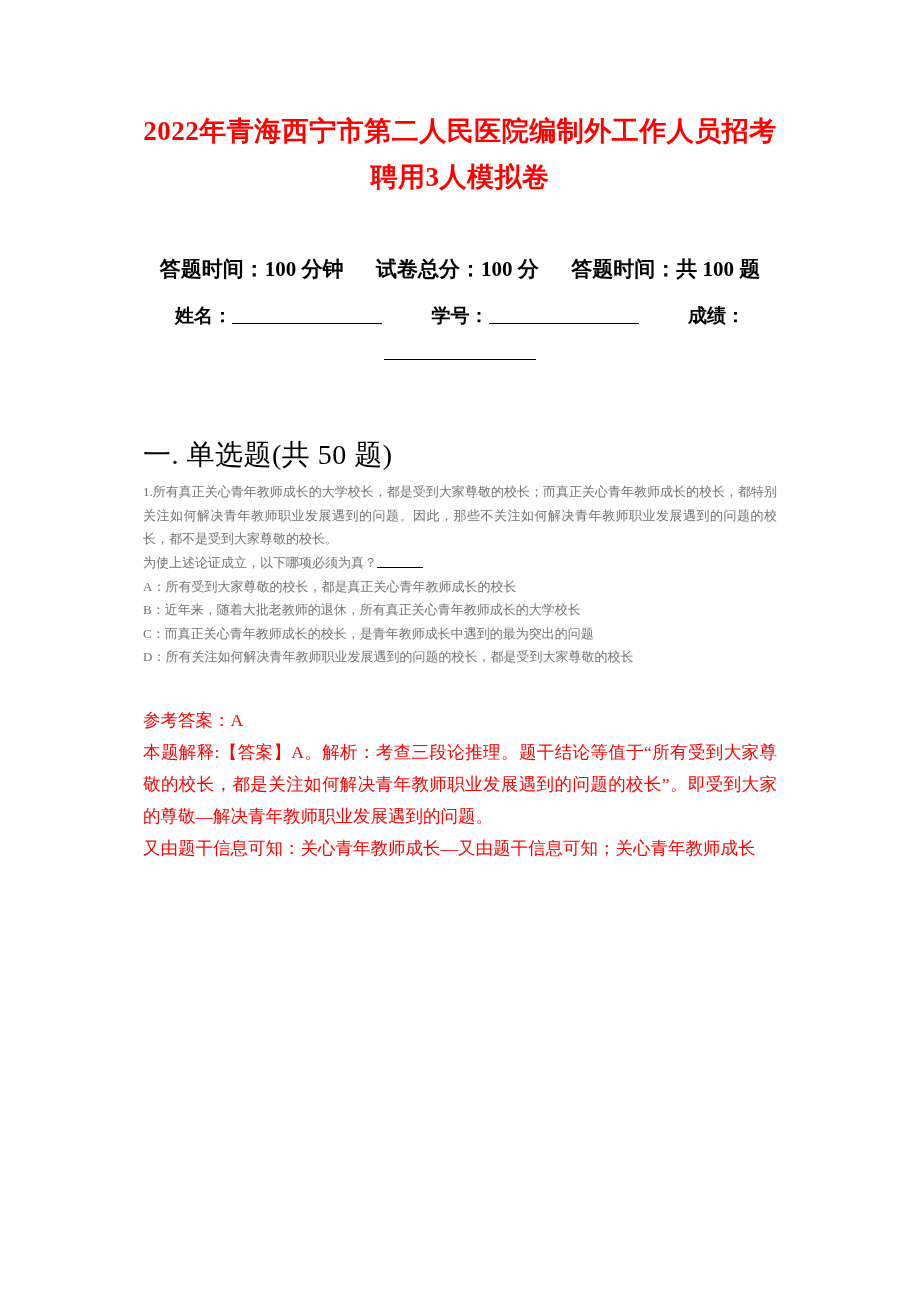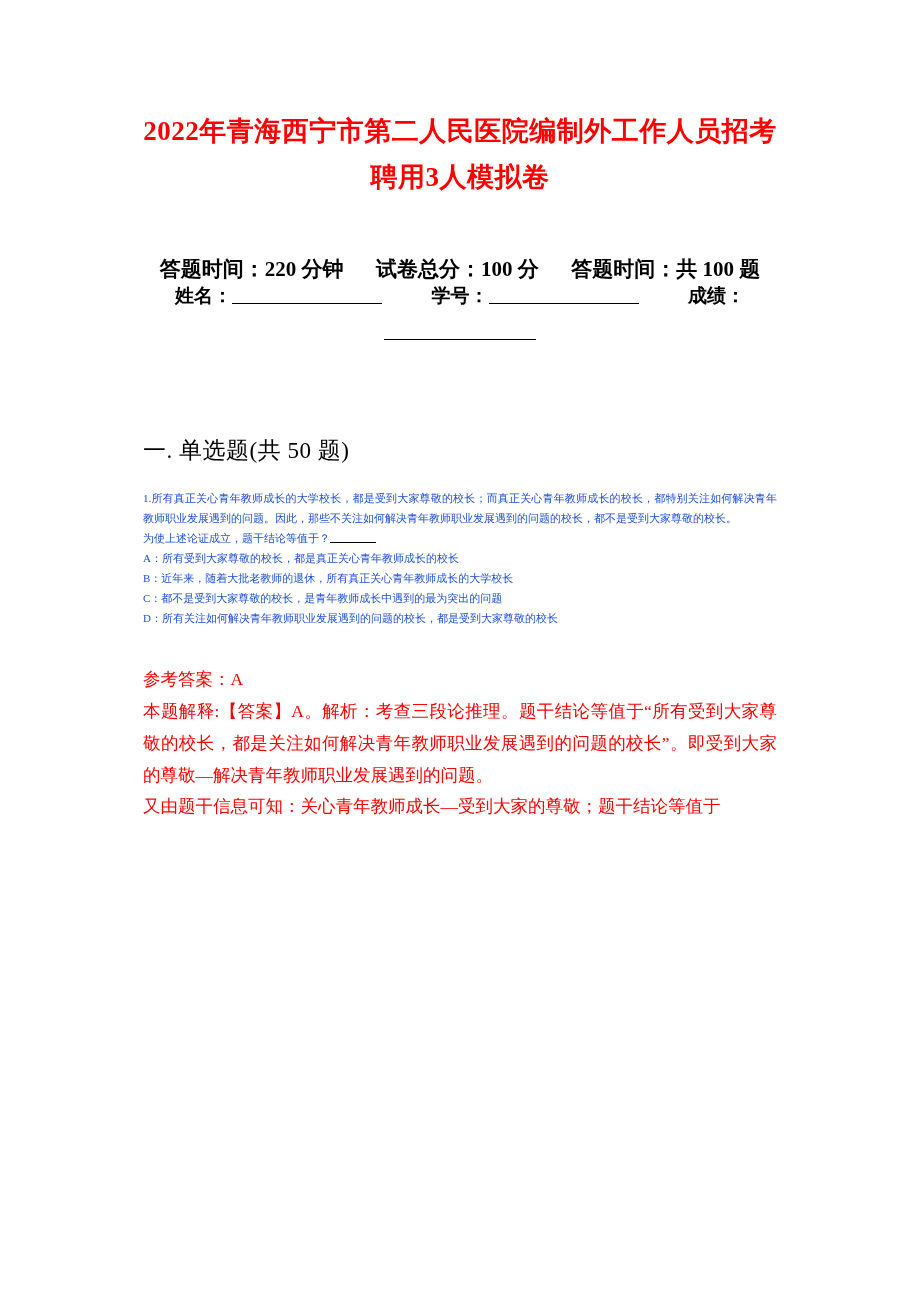--- a/index.html
+++ b/index.html
@@ -41,20 +41,21 @@
     white-space: nowrap;
   }
   .meta-line .seg {
     display: inline-block;
   }
   .meta-gap {
     display: inline-block;
     width: 22px;
   }
   .meta-line2 {
+    margin-top: 20px;
     text-align: center;
     font-size: 19px;
     font-weight: bold;
     color: #000;
   }
   .meta-line2 .blank {
     display: inline-block;
     width: 150px;
     border-bottom: 1.5px solid #000;
     height: 16px;
@@ -68,30 +69,30 @@
     margin-top: 16px;
     text-align: center;
   }
   .meta-line3 .blank {
     display: inline-block;
     width: 152px;
     border-bottom: 1.5px solid #000;
     height: 14px;
   }
   .section-head {
-    margin-top: 91px;
-    font-size: 23px;
+    margin-top: 72px;
+    font-size: 28px;
     color: #000;
     letter-spacing: 0.5px;
   }
   .q-body {
-    margin-top: 22px;
-    font-size: 11px;
+    margin-top: 6px;
+    font-size: 13px;
     line-height: 1.82;
-    color: #1d4ed8;
+    color: #737373;
     text-align: justify;
   }
   .q-body p {
     margin: 0;
   }
   .q-stem {
     text-indent: 0;
   }
   .blank-inline {
     display: inline-block;
@@ -115,21 +116,21 @@
   }
 </style>
 </head>
 <body>
 
 <div class="page">
 
   <div class="doc-title">2022年青海西宁市第二人民医院编制外工作人员招考聘用3人模拟卷</div>
 
   <div class="meta-line">
-    <span class="seg">答题时间：220 分钟</span>
+    <span class="seg">答题时间：100 分钟</span>
     <span class="meta-gap"></span>
     <span class="seg">试卷总分：100 分</span>
     <span class="meta-gap"></span>
     <span class="seg">答题时间：共 100 题</span>
   </div>
 
   <div class="meta-line2">
     <span>姓名：</span><span class="blank"></span>
     <span class="gap2"></span>
     <span>学号：</span><span class="blank"></span>
@@ -139,27 +140,27 @@
 
   <div class="meta-line3">
     <span class="blank"></span>
   </div>
 
   <div class="section-head">一. 单选题(共 50 题)</div>
 
   <div class="q-body">
     <p class="q-stem">1.所有真正关心青年教师成长的大学校长，都是受到大家尊敬的校长；而真正关心青年教师成长的校长，都特别关注如何解决青年教师职业发展遇到的问题。因此，那些不关注如何解决青年教师职业发展遇到的问题的校长，都不是受到大家尊敬的校长。</p>
     <p>
-      <span>为使上述论证成立，题干结论等值于？</span><span class="blank-inline"></span>
+      <span>为使上述论证成立，以下哪项必须为真？</span><span class="blank-inline"></span>
     </p>
     <p class="opt">A：所有受到大家尊敬的校长，都是真正关心青年教师成长的校长</p>
     <p class="opt">B：近年来，随着大批老教师的退休，所有真正关心青年教师成长的大学校长</p>
-    <p class="opt">C：都不是受到大家尊敬的校长，是青年教师成长中遇到的最为突出的问题</p>
+    <p class="opt">C：而真正关心青年教师成长的校长，是青年教师成长中遇到的最为突出的问题</p>
     <p class="opt">D：所有关注如何解决青年教师职业发展遇到的问题的校长，都是受到大家尊敬的校长</p>
   </div>
 
   <div class="answer-block">
     <p>参考答案：A</p>
     <p>本题解释:【答案】A。解析：考查三段论推理。题干结论等值于“所有受到大家尊敬的校长，都是关注如何解决青年教师职业发展遇到的问题的校长”。即受到大家的尊敬—解决青年教师职业发展遇到的问题。</p>
-    <p>又由题干信息可知：关心青年教师成长—受到大家的尊敬；题干结论等值于</p>
+    <p>又由题干信息可知：关心青年教师成长—又由题干信息可知；关心青年教师成长</p>
   </div>
 
 </div>
 
 </body></html>

